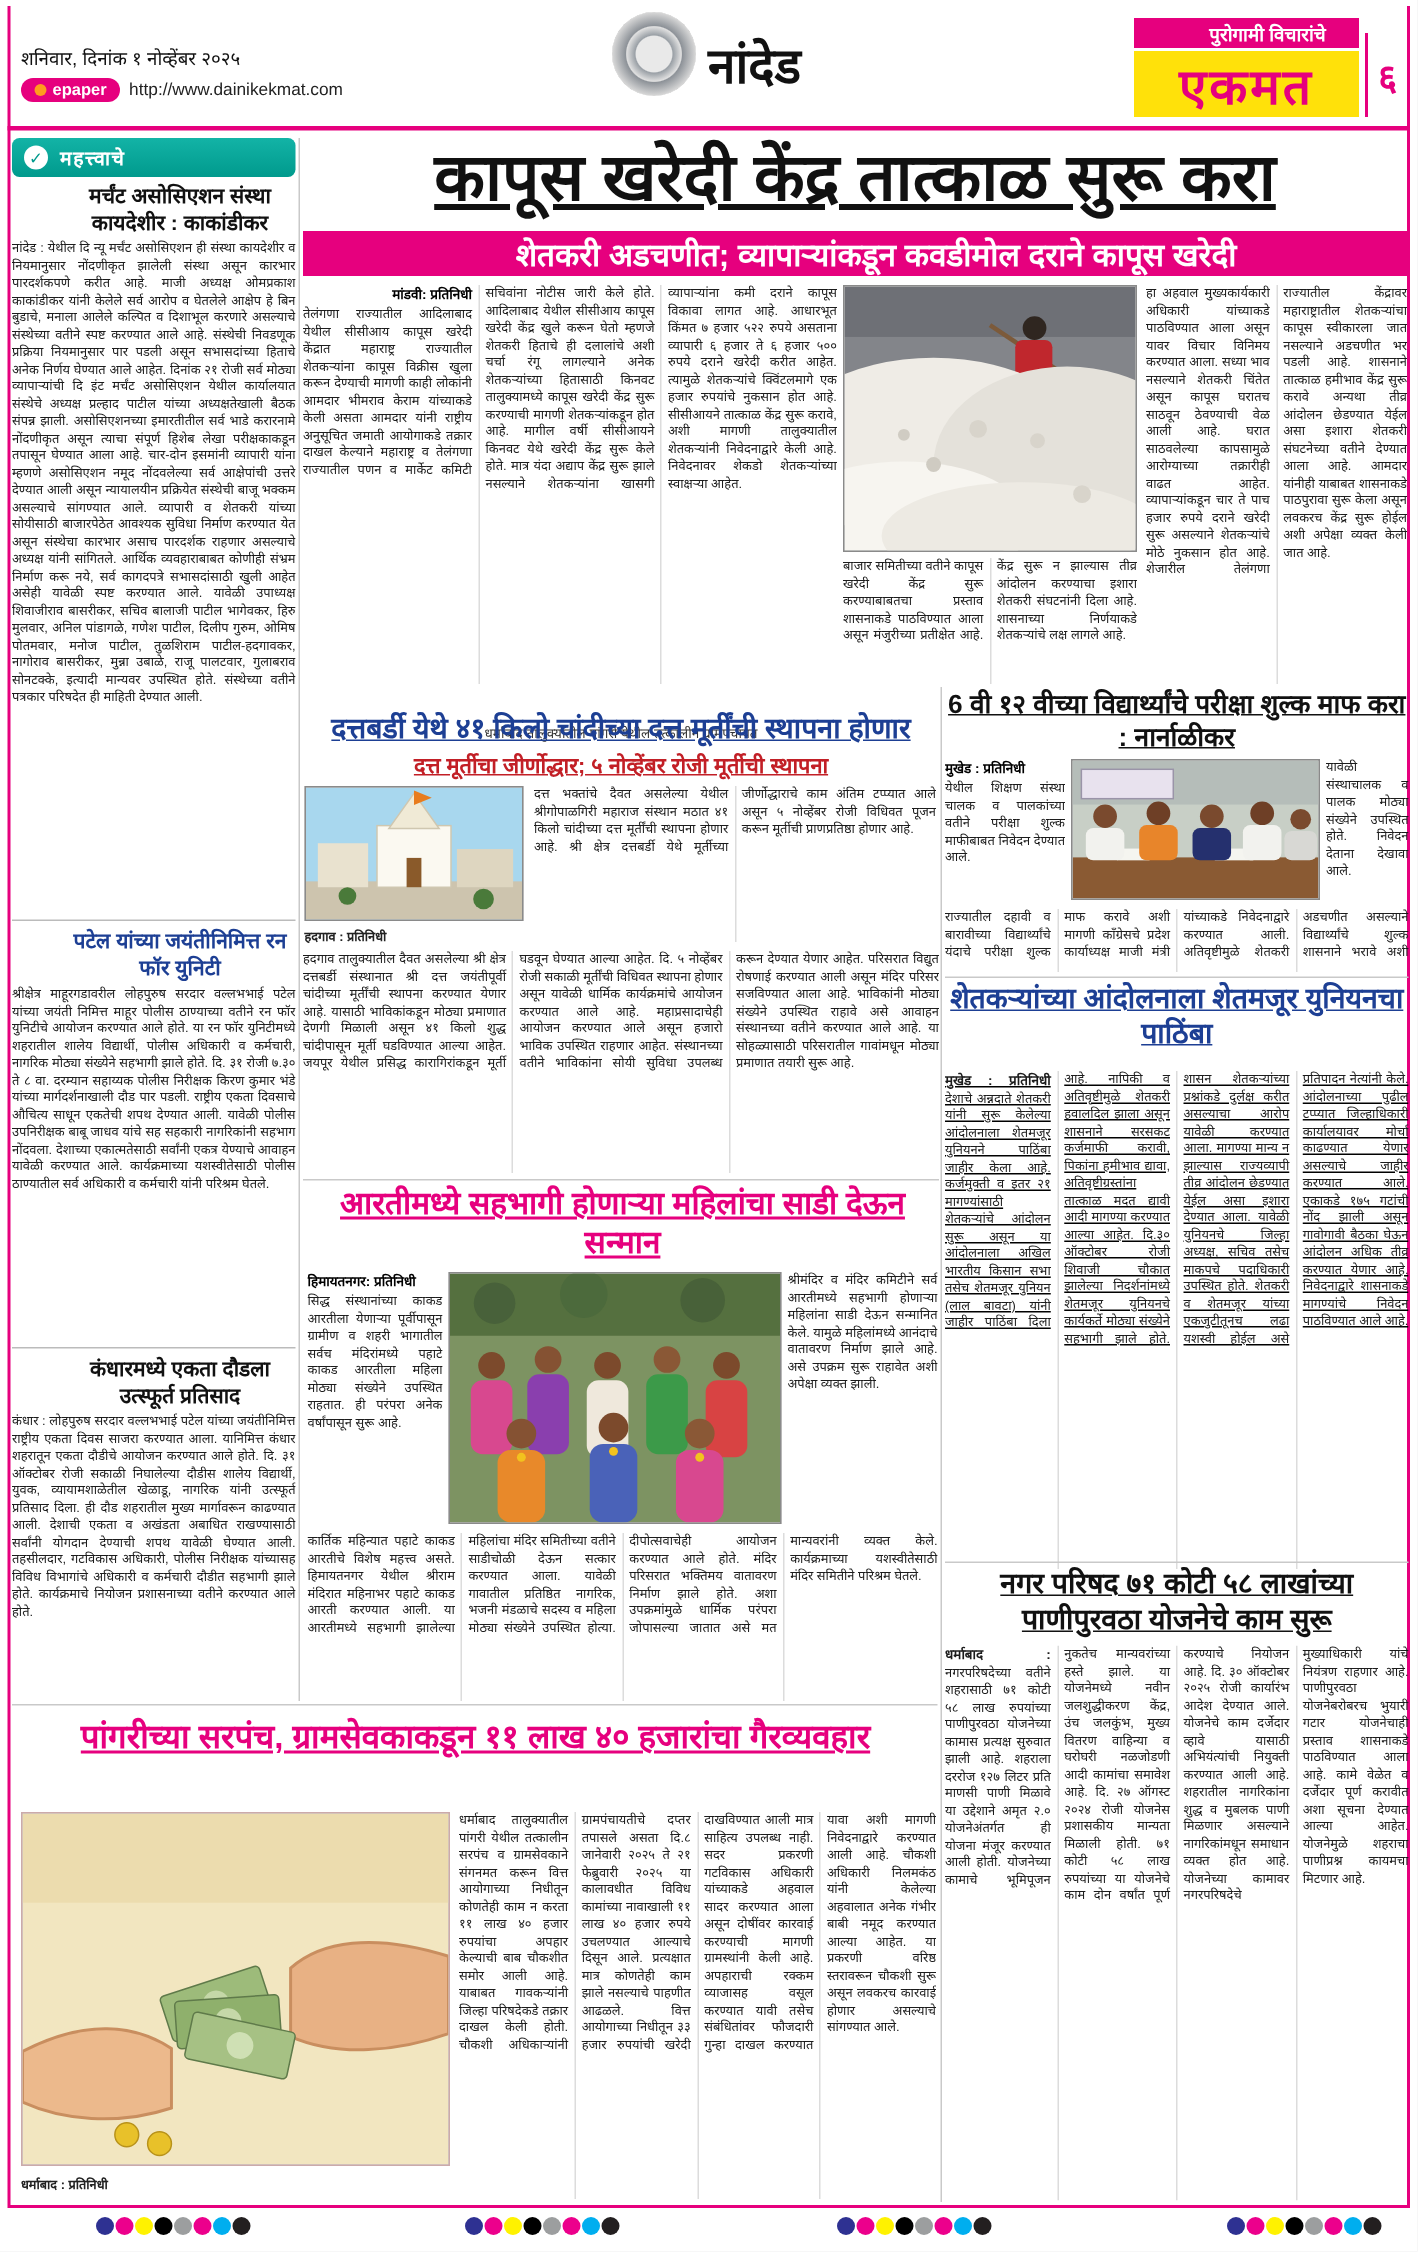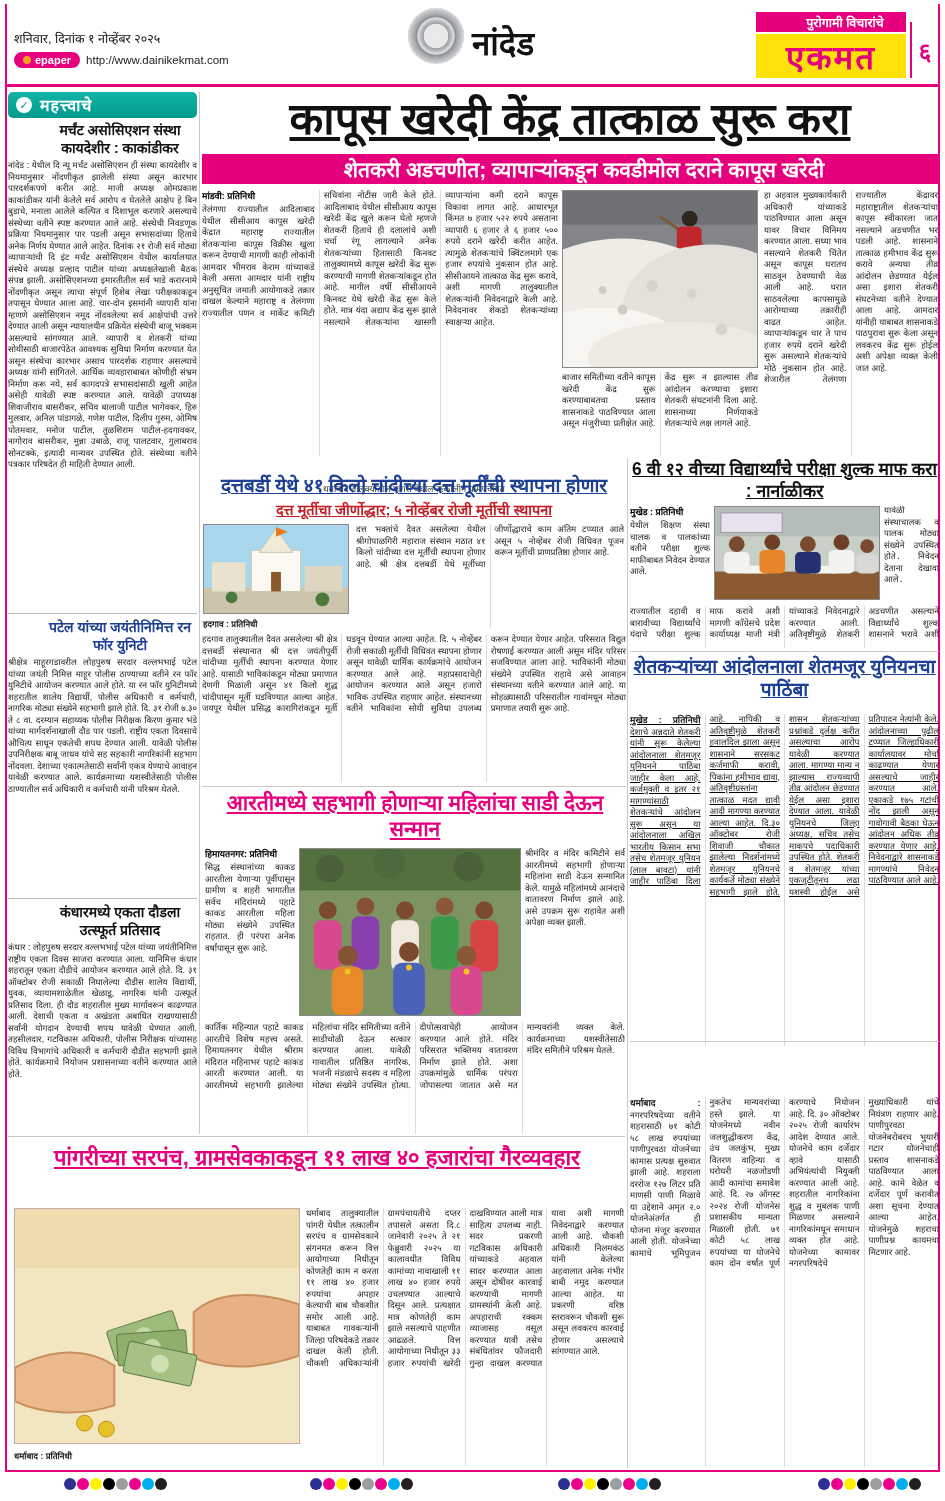--- a/index.html
+++ b/index.html
@@ -6,31 +6,31 @@
 body{background:#dedede;font-family:"Liberation Sans","DejaVu Sans",sans-serif;}
 .page{position:relative;width:945px;height:1501px;background:#fff;margin:0 auto;overflow:hidden;}
 .abs{position:absolute;}
 .mag{background:#e6007e;padding-left:28px;}
 .vline{width:2px;background:#e6007e;}
 .gline{background:#c9c9c9;}
 .body-txt{font-size:8.6px;line-height:1.34;text-align:justify;color:#1c1c1c;overflow:hidden;}
 .cols2{column-count:2;column-gap:9px;column-rule:1px solid #dcdcdc;height:100%;}
 .cols3{column-count:3;column-gap:9px;column-rule:1px solid #dcdcdc;height:100%;}
 .cols4{column-count:4;column-gap:9px;column-rule:1px solid #dcdcdc;height:100%;}
-.byline{display:block;text-align:left;font-weight:bold;font-size:9px;margin-bottom:2px;color:#000;}
+.byline{display:block;text-align:right;font-weight:bold;font-size:9px;margin-bottom:2px;color:#000;}
 .inline-by{font-weight:bold;font-size:9px;}
 .head-center{font-weight:bold;text-align:center;color:#111;text-decoration:underline;}
 .photo{border:1px solid #8a8a8a;overflow:hidden;background:#ccc;}
 .photo svg{display:block;width:100%;height:100%;}
 .caption{font-size:8.5px;font-weight:bold;color:#222;}
 .sb-hr{border:0;border-top:1px solid #bbb;margin:5px 0;}
 .sb-head{font-size:14px;font-weight:bold;text-align:center;line-height:1.25;margin:4px 0 3px;color:#111;padding-left:35px;}
 .imp-box{height:26px;background:linear-gradient(180deg,#13b3a6,#009a8d);border-radius:5px;display:flex;align-items:center;padding:0 8px;}
 .imp-ico{width:16px;height:16px;border-radius:50%;background:#fff;color:#009a8d;font-size:11px;font-weight:bold;display:flex;align-items:center;justify-content:center;}
-.imp-label{color:#fff;font-weight:bold;font-size:16px;margin-left:8px;letter-spacing:1px;}
+.imp-label{color:#fff;font-weight:bold;font-size:13px;margin-left:8px;letter-spacing:1px;}
 .pill{background:#e6007e;color:#fff;font-size:11px;font-weight:bold;border-radius:10px;padding:2px 9px;display:inline-flex;align-items:center;gap:4px;}
 .pill-dot{width:8px;height:8px;border-radius:50%;background:#ff9b1e;display:inline-block;}
 .url{font-size:11.5px;color:#222;margin-left:6px;}
 .reg-cluster{display:flex;gap:1px;}
 .reg-dot{width:12px;height:12px;border-radius:50%;display:inline-block;}
 .bar-sub{color:#fff;font-weight:bold;display:flex;align-items:center;justify-content:center;}
 </style>
 </head>
 <body>
 
@@ -246,38 +246,39 @@
         <rect x="45" y="44" width="26" height="24" rx="5" fill="#e8852a"></rect>
       <circle cx="94" cy="38" r="8" fill="#7a4a2e"></circle>
         <rect x="81" y="46" width="26" height="22" rx="5" fill="#25306e"></rect>
       <circle cx="128" cy="36" r="8" fill="#6e3f26"></circle>
         <rect x="115" y="44" width="26" height="24" rx="5" fill="#f2f2ee"></rect>
       <circle cx="154" cy="40" r="7" fill="#7a4a2e"></circle>
         <rect x="143" y="48" width="22" height="20" rx="5" fill="#d8d8d4"></rect>
     </svg>
   </div>
   <div class="abs" style="left:884px;top:506px;width:55px;height:96px;">
-    <div class="body-txt" style="height:100%;font-family:Liberation Mono, monospace;"><span>यावेळी संस्थाचालक व पालक मोठ्या संख्येने उपस्थित होते. निवेदन देताना देखावा आले.</span></div>
+    <div class="body-txt" style="height:100%;"><span>यावेळी संस्थाचालक व पालक मोठ्या संख्येने उपस्थित होते. निवेदन देताना देखावा आले.</span></div>
   </div>
   <div class="abs" style="left:630px;top:606px;width:309px;height:42px;">
     <div class="body-txt cols4"><span>राज्यातील दहावी व बारावीच्या विद्यार्थ्यांचे यंदाचे परीक्षा शुल्क माफ करावे अशी मागणी काँग्रेसचे प्रदेश कार्याध्यक्ष माजी मंत्री यांच्याकडे निवेदनाद्वारे करण्यात आली. अतिवृष्टीमुळे शेतकरी अडचणीत असल्याने विद्यार्थ्यांचे शुल्क शासनाने भरावे अशी मागणी नार्नाळीकर यांनी केली.</span></div>
   </div>
 
   <div class="abs gline" style="left:630px;top:651px;width:309px;height:1px;"></div>
 
   <div class="abs head-center" style="left:630px;top:655px;width:309px;height:46px;font-size:19px;line-height:23px;color:#1d3f94;">शेतकऱ्यांच्या आंदोलनाला शेतमजूर युनियनचा पाठिंबा</div>
   <div class="abs" style="left:630px;top:714px;width:309px;height:332px;text-decoration:underline;">
     <div class="body-txt cols4">
       <b class="inline-by">मुखेड : प्रतिनिधी</b>
       <span>देशाचे अन्नदाते शेतकरी यांनी सुरू केलेल्या आंदोलनाला शेतमजूर युनियनने पाठिंबा जाहीर केला आहे. कर्जमुक्ती व इतर २१ मागण्यांसाठी शेतकऱ्यांचे आंदोलन सुरू असून या आंदोलनाला अखिल भारतीय किसान सभा तसेच शेतमजूर युनियन (लाल बावटा) यांनी जाहीर पाठिंबा दिला आहे. नापिकी व अतिवृष्टीमुळे शेतकरी हवालदिल झाला असून शासनाने सरसकट कर्जमाफी करावी, पिकांना हमीभाव द्यावा, अतिवृष्टीग्रस्तांना तात्काळ मदत द्यावी आदी मागण्या करण्यात आल्या आहेत. दि.३० ऑक्टोबर रोजी शिवाजी चौकात झालेल्या निदर्शनांमध्ये शेतमजूर युनियनचे कार्यकर्ते मोठ्या संख्येने सहभागी झाले होते. शासन शेतकऱ्यांच्या प्रश्नांकडे दुर्लक्ष करीत असल्याचा आरोप यावेळी करण्यात आला. मागण्या मान्य न झाल्यास राज्यव्यापी तीव्र आंदोलन छेडण्यात येईल असा इशारा देण्यात आला. यावेळी युनियनचे जिल्हा अध्यक्ष, सचिव तसेच माकपचे पदाधिकारी उपस्थित होते. शेतकरी व शेतमजूर यांच्या एकजुटीतूनच लढा यशस्वी होईल असे प्रतिपादन नेत्यांनी केले. आंदोलनाच्या पुढील टप्प्यात जिल्हाधिकारी कार्यालयावर मोर्चा काढण्यात येणार असल्याचे जाहीर करण्यात आले. एकाकडे १७५ गटांची नोंद झाली असून गावोगावी बैठका घेऊन आंदोलन अधिक तीव्र करण्यात येणार आहे. निवेदनाद्वारे शासनाकडे मागण्यांचे निवेदन पाठविण्यात आले आहे.</span>
     </div>
   </div>
 
   <div class="abs gline" style="left:630px;top:1041px;width:309px;height:1px;"></div>
 
+  <div class="abs head-center" style="left:630px;top:1045px;width:309px;height:48px;font-size:19px;line-height:24px;">नगर परिषद ७१ कोटी ५८ लाखांच्या पाणीपुरवठा योजनेचे काम सुरू</div>
   <div class="abs" style="left:630px;top:1097px;width:309px;height:370px;">
     <div class="body-txt cols4">
       <b class="inline-by">धर्माबाद :</b>
       <span>नगरपरिषदेच्या वतीने शहरासाठी ७१ कोटी ५८ लाख रुपयांच्या पाणीपुरवठा योजनेच्या कामास प्रत्यक्ष सुरुवात झाली आहे. शहराला दररोज १२७ लिटर प्रति माणसी पाणी मिळावे या उद्देशाने अमृत २.० योजनेअंतर्गत ही योजना मंजूर करण्यात आली होती. योजनेच्या कामाचे भूमिपूजन नुकतेच मान्यवरांच्या हस्ते झाले. या योजनेमध्ये नवीन जलशुद्धीकरण केंद्र, उंच जलकुंभ, मुख्य वितरण वाहिन्या व घरोघरी नळजोडणी आदी कामांचा समावेश आहे. दि. २७ ऑगस्ट २०२४ रोजी योजनेस प्रशासकीय मान्यता मिळाली होती. ७१ कोटी ५८ लाख रुपयांच्या या योजनेचे काम दोन वर्षांत पूर्ण करण्याचे नियोजन आहे. दि. ३० ऑक्टोबर २०२५ रोजी कार्यारंभ आदेश देण्यात आले. योजनेचे काम दर्जेदार व्हावे यासाठी अभियंत्यांची नियुक्ती करण्यात आली आहे. शहरातील नागरिकांना शुद्ध व मुबलक पाणी मिळणार असल्याने नागरिकांमधून समाधान व्यक्त होत आहे. योजनेच्या कामावर नगरपरिषदेचे मुख्याधिकारी यांचे नियंत्रण राहणार आहे. पाणीपुरवठा योजनेबरोबरच भुयारी गटार योजनेचाही प्रस्ताव शासनाकडे पाठविण्यात आला आहे. कामे वेळेत व दर्जेदार पूर्ण करावीत अशा सूचना देण्यात आल्या आहेत. योजनेमुळे शहराचा पाणीप्रश्न कायमचा मिटणार आहे.</span>
     </div>
   </div>
 
   <div class="abs reg-cluster" style="left:64px;top:1478px;">
       <span class="reg-dot" style="background: rgb(46, 49, 146);"></span>
       <span class="reg-dot" style="background: rgb(236, 0, 140);"></span>

